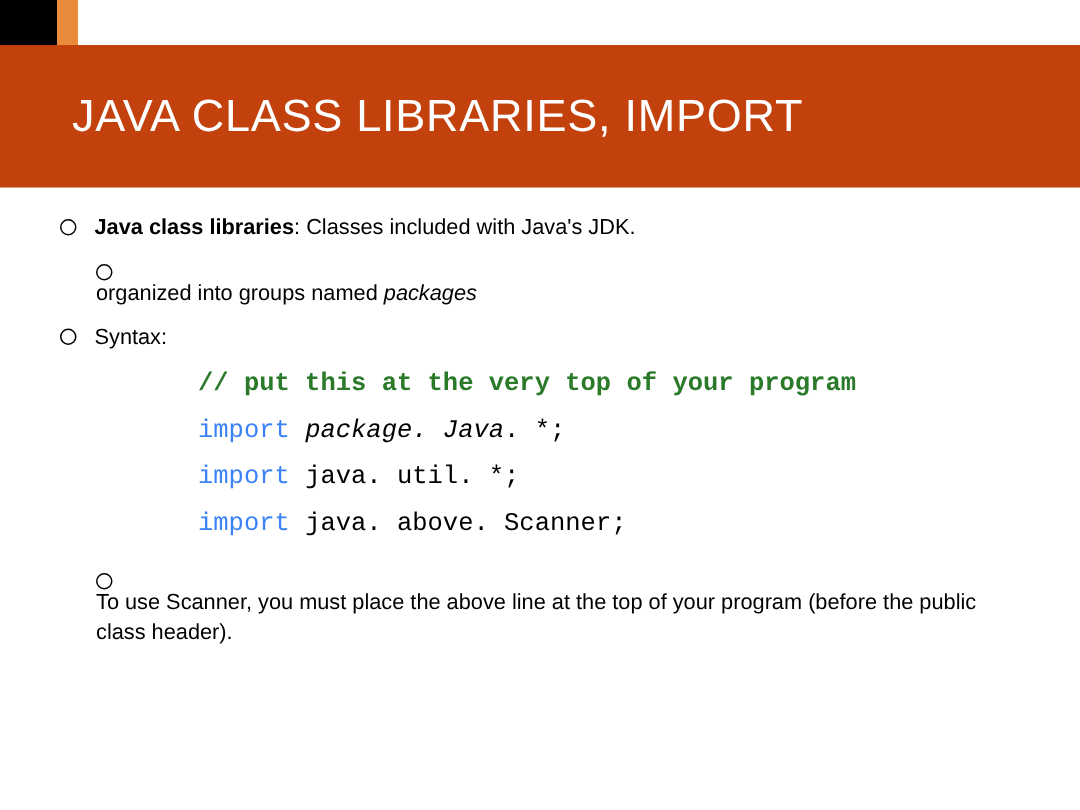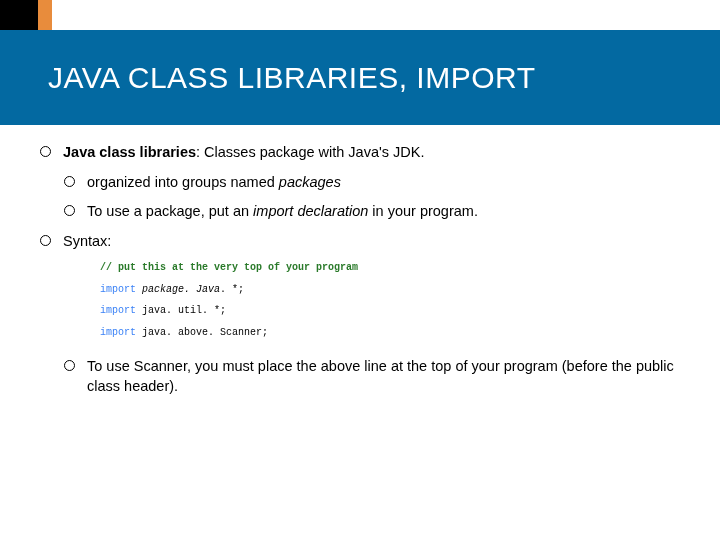--- a/index.html
+++ b/index.html
@@ -11,21 +11,21 @@
     color: #000;
     overflow: hidden;
   }
   .top-bar {
     height: 30px;
     display: flex;
   }
   .top-black { background: #000; width: 38px; height: 100%; }
   .top-orange { background: #e88c3c; width: 14px; height: 100%; }
   .header {
-    background: #0369a1;
+    background: #c2410c;
     height: 95px;
     display: flex;
     align-items: center;
     padding-left: 48px;
   }
   .header h1 {
     color: #fff;
     font-size: 30px;
     font-weight: 400;
     letter-spacing: 0.5px;
@@ -33,35 +33,35 @@
   .content {
     padding: 18px 40px 10px 40px;
     font-size: 14.5px;
     line-height: 1.35;
   }
   .bullet-row {
     display: flex;
     align-items: flex-start;
     margin-bottom: 10px;
   }
-  .bullet-row.nested { margin-left: 24px; }
+  .bullet-row.nested { margin-left: 24px; flex-direction: column; }
   .bullet {
     display: inline-block;
     width: 11px; height: 11px;
     border: 1.6px solid #000;
     border-radius: 50%;
     flex-shrink: 0;
     margin-top: 3px;
     margin-right: 12px;
   }
   .bullet-text { flex: 1; }
   .code-line {
     font-family: "Courier New", monospace;
-    font-size: 10px;
-    margin-left: 60px;
+    font-size: 17px;
+    margin-left: 92px;
     margin-bottom: 8px;
   }
   .comment { color: #2a7a2a; }
   .kw { color: #3b82f6; }
   .cls { font-weight: normal; }
   .italic { font-style: italic; }
   b { font-weight: bold; }
   .sp1 { margin-top: 4px; }
   .sp2 { margin-top: 12px; }
   .sp3 { margin-top: 18px; justify-content: center; }
@@ -76,37 +76,31 @@
 
 <div class="header">
   <h1>JAVA CLASS LIBRARIES, IMPORT</h1>
 </div>
 
 <div class="content">
 
   <div class="bullet-row">
     <span class="bullet"></span>
     <div class="bullet-text">
-      <b>Java class libraries</b><span>: Classes package with Java's JDK.</span>
+      <b>Java class libraries</b><span>: Classes included with Java's JDK.</span>
     </div>
   </div>
 
   <div class="bullet-row nested sp1">
     <span class="bullet"></span>
     <div class="bullet-text">
       <span>organized into groups named </span><span class="italic">packages</span>
     </div>
   </div>
 
-  <div class="bullet-row nested">
-    <span class="bullet"></span>
-    <div class="bullet-text">
-      <span>To use a package, put an </span><span class="italic">import declaration</span><span> in your program.</span>
-    </div>
-  </div>
 
   <div class="bullet-row">
     <span class="bullet"></span>
     <div class="bullet-text">Syntax:</div>
   </div>
 
   <div class="code-line">
     <b><span class="comment">// put this at the very top of your program</span></b>
   </div>
   <div class="code-line">

